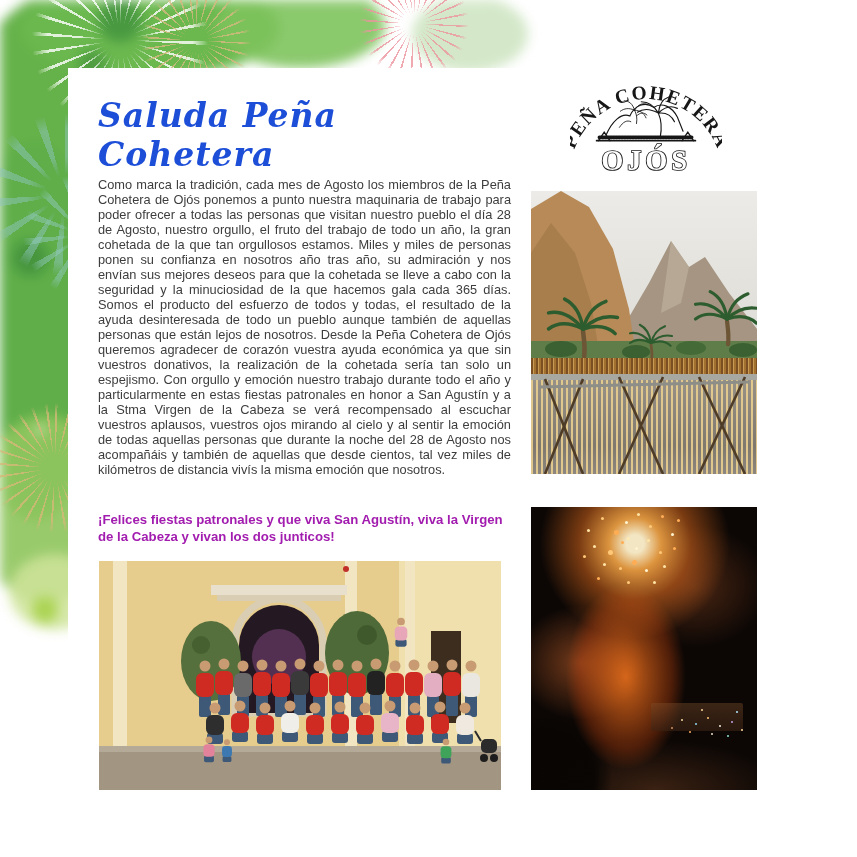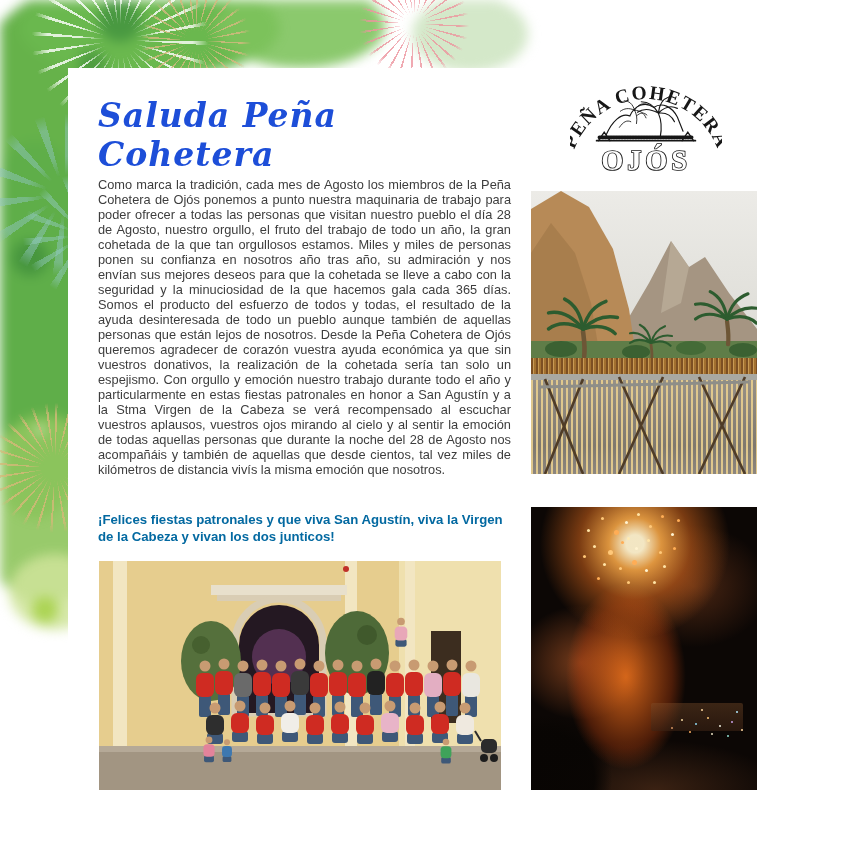--- a/index.html
+++ b/index.html
@@ -19,21 +19,21 @@
   
   .card{position:absolute;left:68px;top:68px;right:0;bottom:0;background:#fff;}
 
   
   .script-title{position:absolute;left:98px;top:96px;width:420px;
       font-family:"DejaVu Serif",serif;font-style:italic;font-weight:bold;
       font-size:33px;letter-spacing:1px;color:#1d4ed8;}
   .body-text{position:absolute;left:98px;top:177px;width:413px;
       font-size:12.8px;line-height:15px;color:#3d3d3d;text-align:justify;}
   .closing-text{position:absolute;left:98px;top:511px;width:413px;
-      font-size:13.2px;line-height:17px;font-weight:bold;color:#0369a1;text-align:left;}
+      font-size:13.2px;line-height:17px;font-weight:bold;color:#a21caf;text-align:left;}
 
   
   .logo{position:absolute;left:570px;top:74px;width:152px;height:102px;}
 
   
   .photo{position:absolute;overflow:hidden;}
   .photo1{left:531px;top:191px;width:226px;height:283px;
       background:linear-gradient(#ecebe7,#dddcd6 55%);}
   .p1-heads{position:absolute;left:0;top:167px;width:226px;height:16px;
       background:repeating-linear-gradient(90deg,#7c4f22 0 2px,#c79a55 2px 3.5px,#a2702f 3.5px 5px);}

